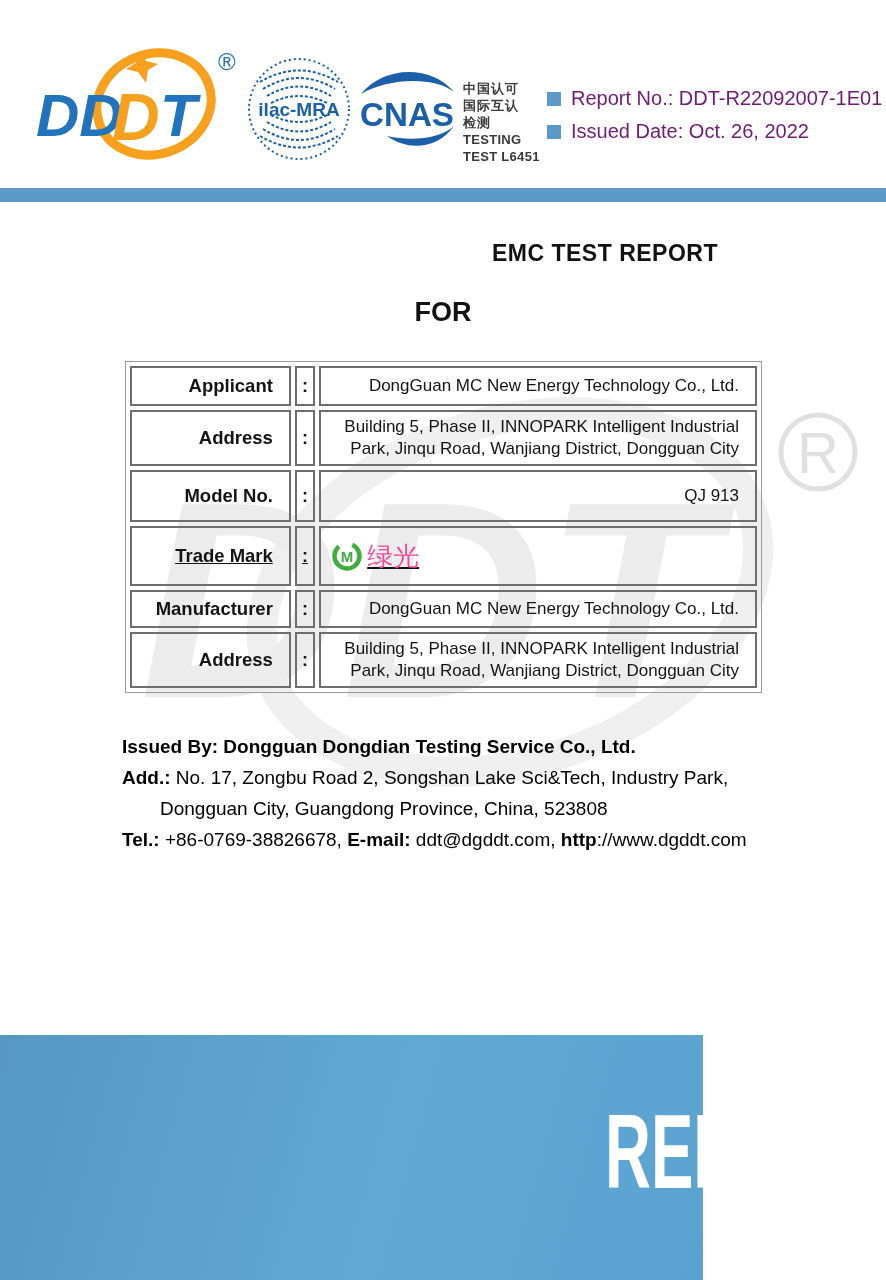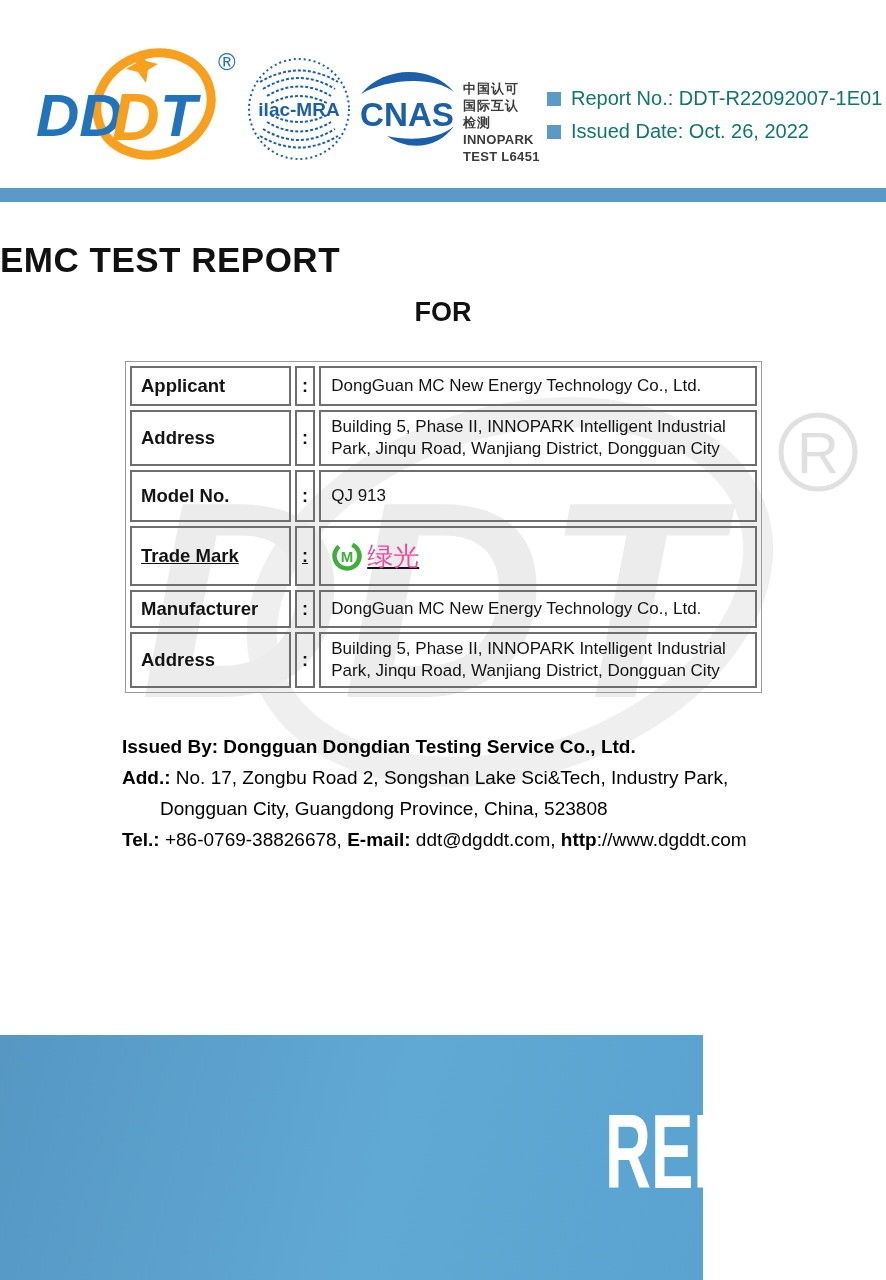--- a/index.html
+++ b/index.html
@@ -16,30 +16,30 @@
   .ilac-seal { position:absolute; left:246px; top:56px; width:106px; height:106px; }
   .cnas-logo { position:absolute; left:357px; top:60px; width:100px; height:98px; }
   .accred {
     position:absolute; left:463px; top:60px;
     font-size:13px; line-height:17px; color:#3a3a3a;
     font-family:"DejaVu Sans", sans-serif;
     margin-top:20px;
   }
   .accred .zh { letter-spacing:1px; font-weight:600; }
   .accred .en { font-weight:bold; font-family:"Liberation Sans", sans-serif; letter-spacing:0.3px; }
-  .report-meta { position:absolute; left:547px; top:85px; font-size:20px; color:#0f766e; }
+  .report-meta { position:absolute; left:547px; top:85px; font-size:20px; color:#701a75; }
   .meta-line { display:flex; align-items:center; height:27px; margin-bottom:6px; white-space:nowrap; }
   .bullet { width:14px; height:14px; background:#5b9ac6; margin-right:10px; flex:0 0 auto; }
 
   .top-bar { position:absolute; left:0; top:188px; width:886px; height:14px; background:#5b9ac6; }
 
   
   .title-main {
     position:absolute; left:0; top:240px; width:718px;
-    text-align:left; font-size:35px; font-weight:bold; color:#111;
+    text-align:right; font-size:23px; font-weight:bold; color:#111;
     letter-spacing:0.5px;
   }
   .title-sub {
     position:absolute; left:0; top:297px; width:886px;
     text-align:center; font-size:27px; font-weight:bold; color:#111;
   }
 
   
   .watermark { position:absolute; left:120px; top:392px; width:760px; height:400px; z-index:0; pointer-events:none; }
 
@@ -48,21 +48,22 @@
     position:absolute; left:125px; top:361px; z-index:1;
     width:637px;
     border-collapse:separate; border-spacing:4px;
     border:1px solid #9b9b9b;
     background:transparent;
   }
   .info-table td {
     border:2px solid #6e6e6e;
     background:transparent;
     vertical-align:middle;
-    padding:2px 8px;
+    padding:2px 16px;
+    text-align:right;
   }
   td.lbl { width:158px; padding-left:9px; font-weight:bold; font-size:18.5px; line-height:22px; }
   td.sep { width:20px; text-align:center; font-weight:bold; font-size:18px; padding:2px 0; }
   td.val { width:430px; padding-left:10px; font-size:17px; line-height:22px; }
   td.val .vline, td.lbl .lline { white-space:nowrap; }
   tr.r1 td { height:40px; } tr.r2 td { height:56px; } tr.r3 td { height:46px; }
   tr.r4 td { height:52px; } tr.r5 td { height:60px;text-decoration:underline; } tr.r6 td { height:38px; }
   tr.r7 td { height:56px; }
   .tm-wrap { display:flex; align-items:center; gap:4px; }
   .tm-text { color:#ec4899; font-size:26px; font-family:"DejaVu Sans", sans-serif; }
@@ -109,21 +110,21 @@
 <svg class="cnas-logo" viewBox="0 0 100 98">
   <path d="M4 34 C 26 6 74 4 97 32 C 78 16 30 18 4 34 Z" fill="#1b5fa8"></path>
   <text x="50" y="66" text-anchor="middle" font-size="33" font-weight="bold" font-family="Liberation Sans, sans-serif" fill="#1b5fa8" textLength="94" lengthAdjust="spacingAndGlyphs">CNAS</text>
   <path d="M30 76 C 52 92 82 88 97 66 C 84 78 56 82 30 76 Z" fill="#1b5fa8"></path>
 </svg>
 
 <div class="accred">
   <div class="zh">中国认可</div>
   <div class="zh">国际互认</div>
   <div class="zh">检测</div>
-  <div class="en">INNOPARK</div>
+  <div class="en">TESTING</div>
   <div class="en">TEST L6451</div>
 </div>
 
 <div class="report-meta">
   <div class="meta-line">
     <span class="bullet"></span>
     <span>Report No.: DDT-R22092007-1E01</span>
   </div>
   <div class="meta-line">
     <span class="bullet"></span>

